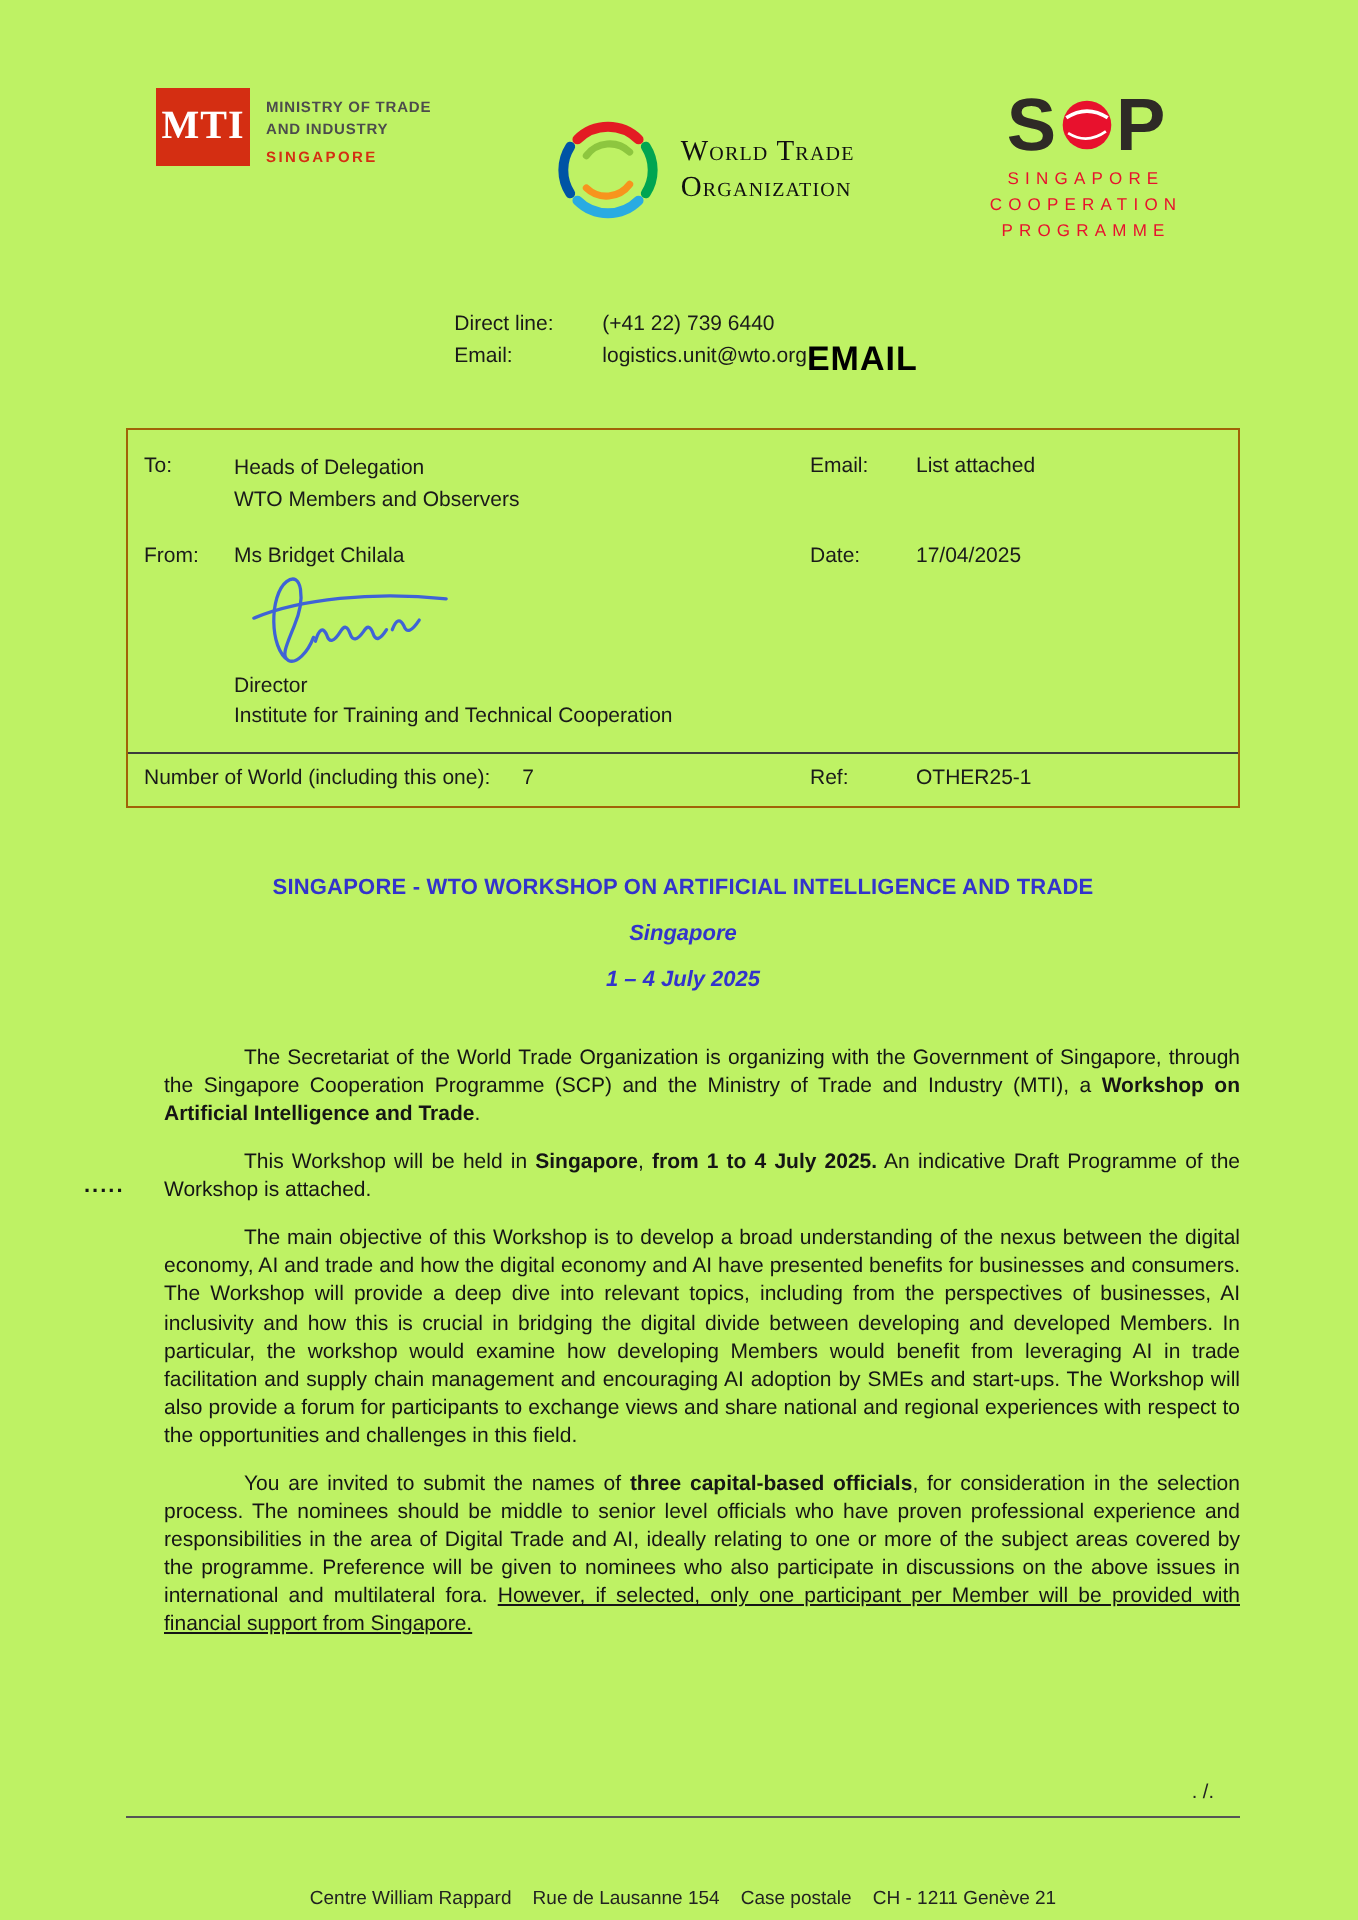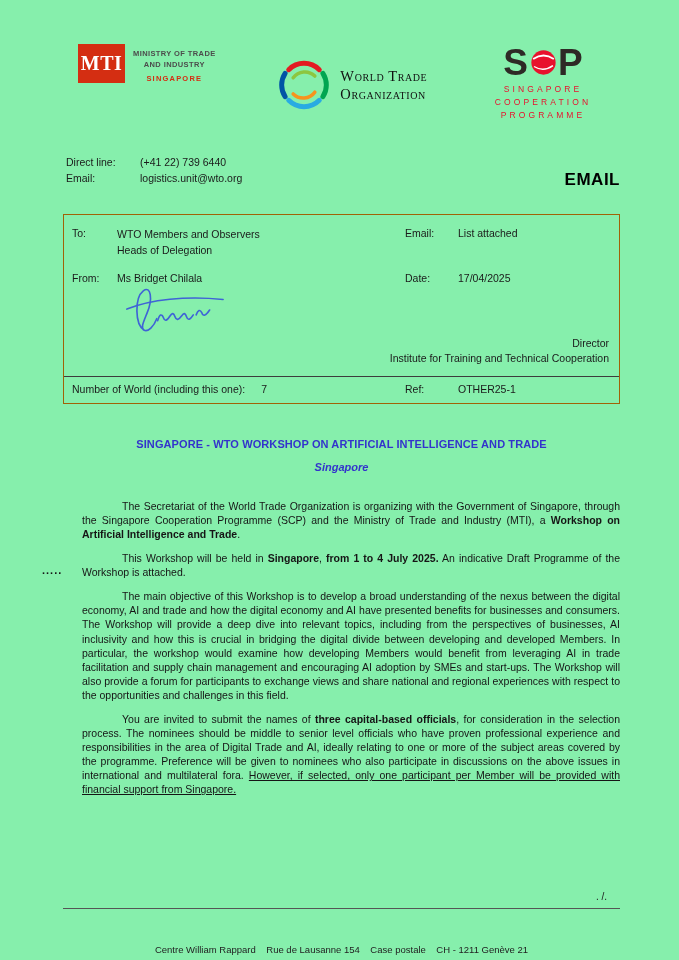--- a/index.html
+++ b/index.html
@@ -1,56 +1,56 @@
 <!DOCTYPE html>
 <html><head>
 <meta charset="utf-8">
 <style>
   * { margin:0; padding:0; box-sizing:border-box; }
   html,body { background:#e9e9e9; }
   .page {
-    width:679px; height:960px; background:#86efac; position:relative;
+    width:679px; height:960px; background:#bef264; position:relative;
     font-family:"Liberation Sans", sans-serif; color:#1a1a1a;
     margin:0 auto; overflow:hidden;
   }
 
   
   .logos { display:flex; justify-content:space-between; align-items:flex-start; padding:44px 82px 0 78px; }
   .mti { display:flex; gap:8px; }
   .mti-box { width:47px; height:39px; background:#d42e12; color:#fff; display:flex; align-items:center; justify-content:center;
              font-family:"Liberation Serif", serif; font-weight:bold; font-size:20px; letter-spacing:0.5px; }
-  .mti-lines { padding-top:4px;text-align:center; }
+  .mti-lines { padding-top:4px; }
   .mti-l { font-size:7.5px; font-weight:bold; color:#4c4c4c; letter-spacing:0.4px; line-height:1.5; }
   .mti-sg { color:#d42e12; margin-top:2px; letter-spacing:1.2px; }
 
   .wto { display:flex; align-items:center; gap:9px; margin-top:14px; }
   .wto-lines { font-family:"Liberation Serif", serif; font-variant:small-caps; font-size:14.5px;
                letter-spacing:0.6px; color:#101010; line-height:1.25; }
 
   .scp { width:108px; text-align:center; }
   .scp-abbr { display:flex; align-items:center; justify-content:center; font-weight:bold; font-size:37px;
               color:#2e2a26; line-height:1; }
   .scp-ball { margin:0 1px 0 2px; display:block; }
   .scp-l { color:#e8112d; font-size:8.5px; letter-spacing:3.1px; margin-top:3px; text-align:center; white-space:nowrap; }
 
   
-  .contact-row { display:flex; justify-content:space-between; align-items:flex-start; margin:34px 59px 0 66px; }
+  .contact-row { display:flex; justify-content:center; align-items:flex-start; margin:34px 59px 0 66px; }
   .c-line { font-size:10.5px; line-height:1.55; }
   .c-label { display:inline-block; width:74px; }
   .doc-type { font-weight:bold; font-size:17px; letter-spacing:0.5px; color:#000; margin-top:16px; }
 
   
   .memo { border:1px solid #a16207; margin:24px 59px 0 63px; font-size:10.5px; }
   .memo-top { padding:12px 10px 0 8px; }
   .memo-grid { display:grid; grid-template-columns:45px 288px 53px 1fr; align-items:start; }
   .memo-grid.second { margin-top:13px; }
   .m-2line div { line-height:1.5; }
   .sig-block { margin-left:45px; margin-top:2px; }
   .sig-svg { display:block; margin:0 0 0 4px; }
-  .sig-line { line-height:1.5;text-align:right; }
+  .sig-line { line-height:1.5; }
   .memo-bottom { border-top:1px solid #3c3c3c; margin-top:9px; padding:6px 10px 8px 8px;
                  display:grid; grid-template-columns:333px 53px 1fr; }
   .pages-val { margin-left:16px; }
 
   
   .title-block { margin:34px 59px 0 63px; text-align:center; color:#3333cc; }
   .title-main { font-weight:bold; font-size:11px; letter-spacing:0.1px; }
   .title-sub { font-weight:bold; font-style:italic; font-size:11px; margin-top:11px; }
 
   
@@ -129,22 +129,22 @@
       </div>
     </div>
     <div class="doc-type">EMAIL</div>
   </div>
 
   <section class="memo">
     <div class="memo-top">
       <div class="memo-grid">
         <span>To:</span>
         <span class="m-2line">
+          <div>Heads of Delegation</div>
           <div>WTO Members and Observers</div>
-          <div>Heads of Delegation</div>
         </span>
         <span>Email:</span>
         <span>List attached</span>
       </div>
 
       <div class="memo-grid second">
         <span>From:</span>
         <span>Ms Bridget Chilala</span>
         <span>Date:</span>
         <span>17/04/2025</span>
@@ -169,20 +169,21 @@
         <span>Number of World (including this one):</span><span class="pages-val">7</span>
       </span>
       <span>Ref:</span>
       <span>OTHER25-1</span>
     </div>
   </section>
 
   <div class="title-block">
     <div class="title-main">SINGAPORE - WTO WORKSHOP ON ARTIFICIAL INTELLIGENCE AND TRADE</div>
     <div class="title-sub">Singapore</div>
+    <div class="title-sub">1 – 4 July 2025</div>
   </div>
 
   <div class="body-text">
     <p class="para p1"><span>The Secretariat of the World Trade Organization is organizing with the Government of Singapore, through the Singapore Cooperation Programme (SCP) and the Ministry of Trade and Industry (MTI), a </span><b>Workshop on Artificial Intelligence and Trade</b><span>.</span></p>
 
     <div class="p2wrap">
       <span class="margin-dots">.....</span>
       <p class="para"><span>This Workshop will be held in </span><b>Singapore</b><span>, </span><b>from 1 to 4 July 2025.</b><span> An indicative Draft Programme of the Workshop is attached.</span></p>
     </div>
 

